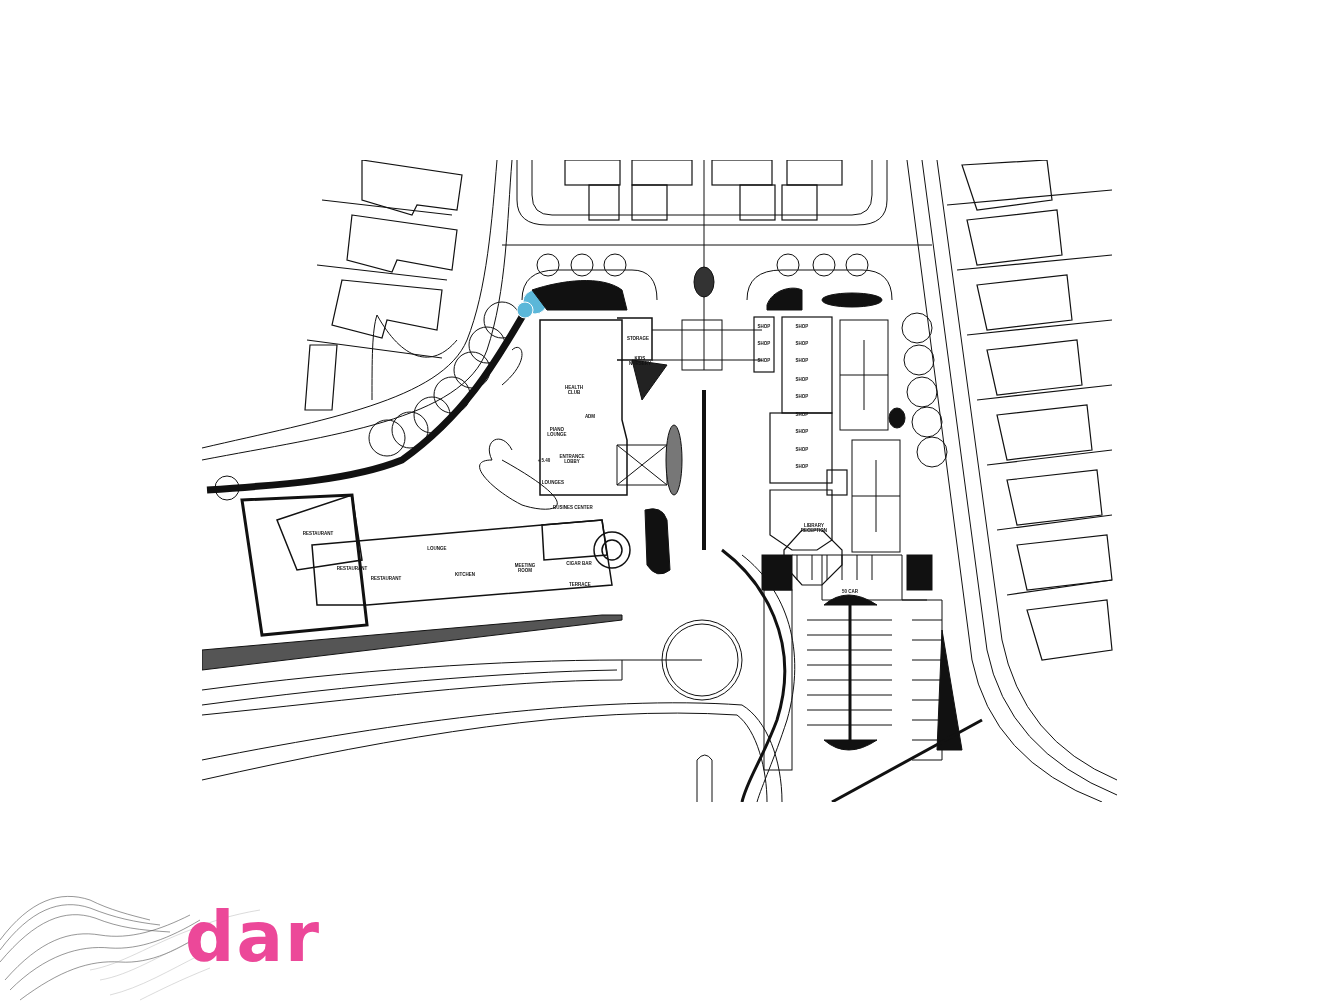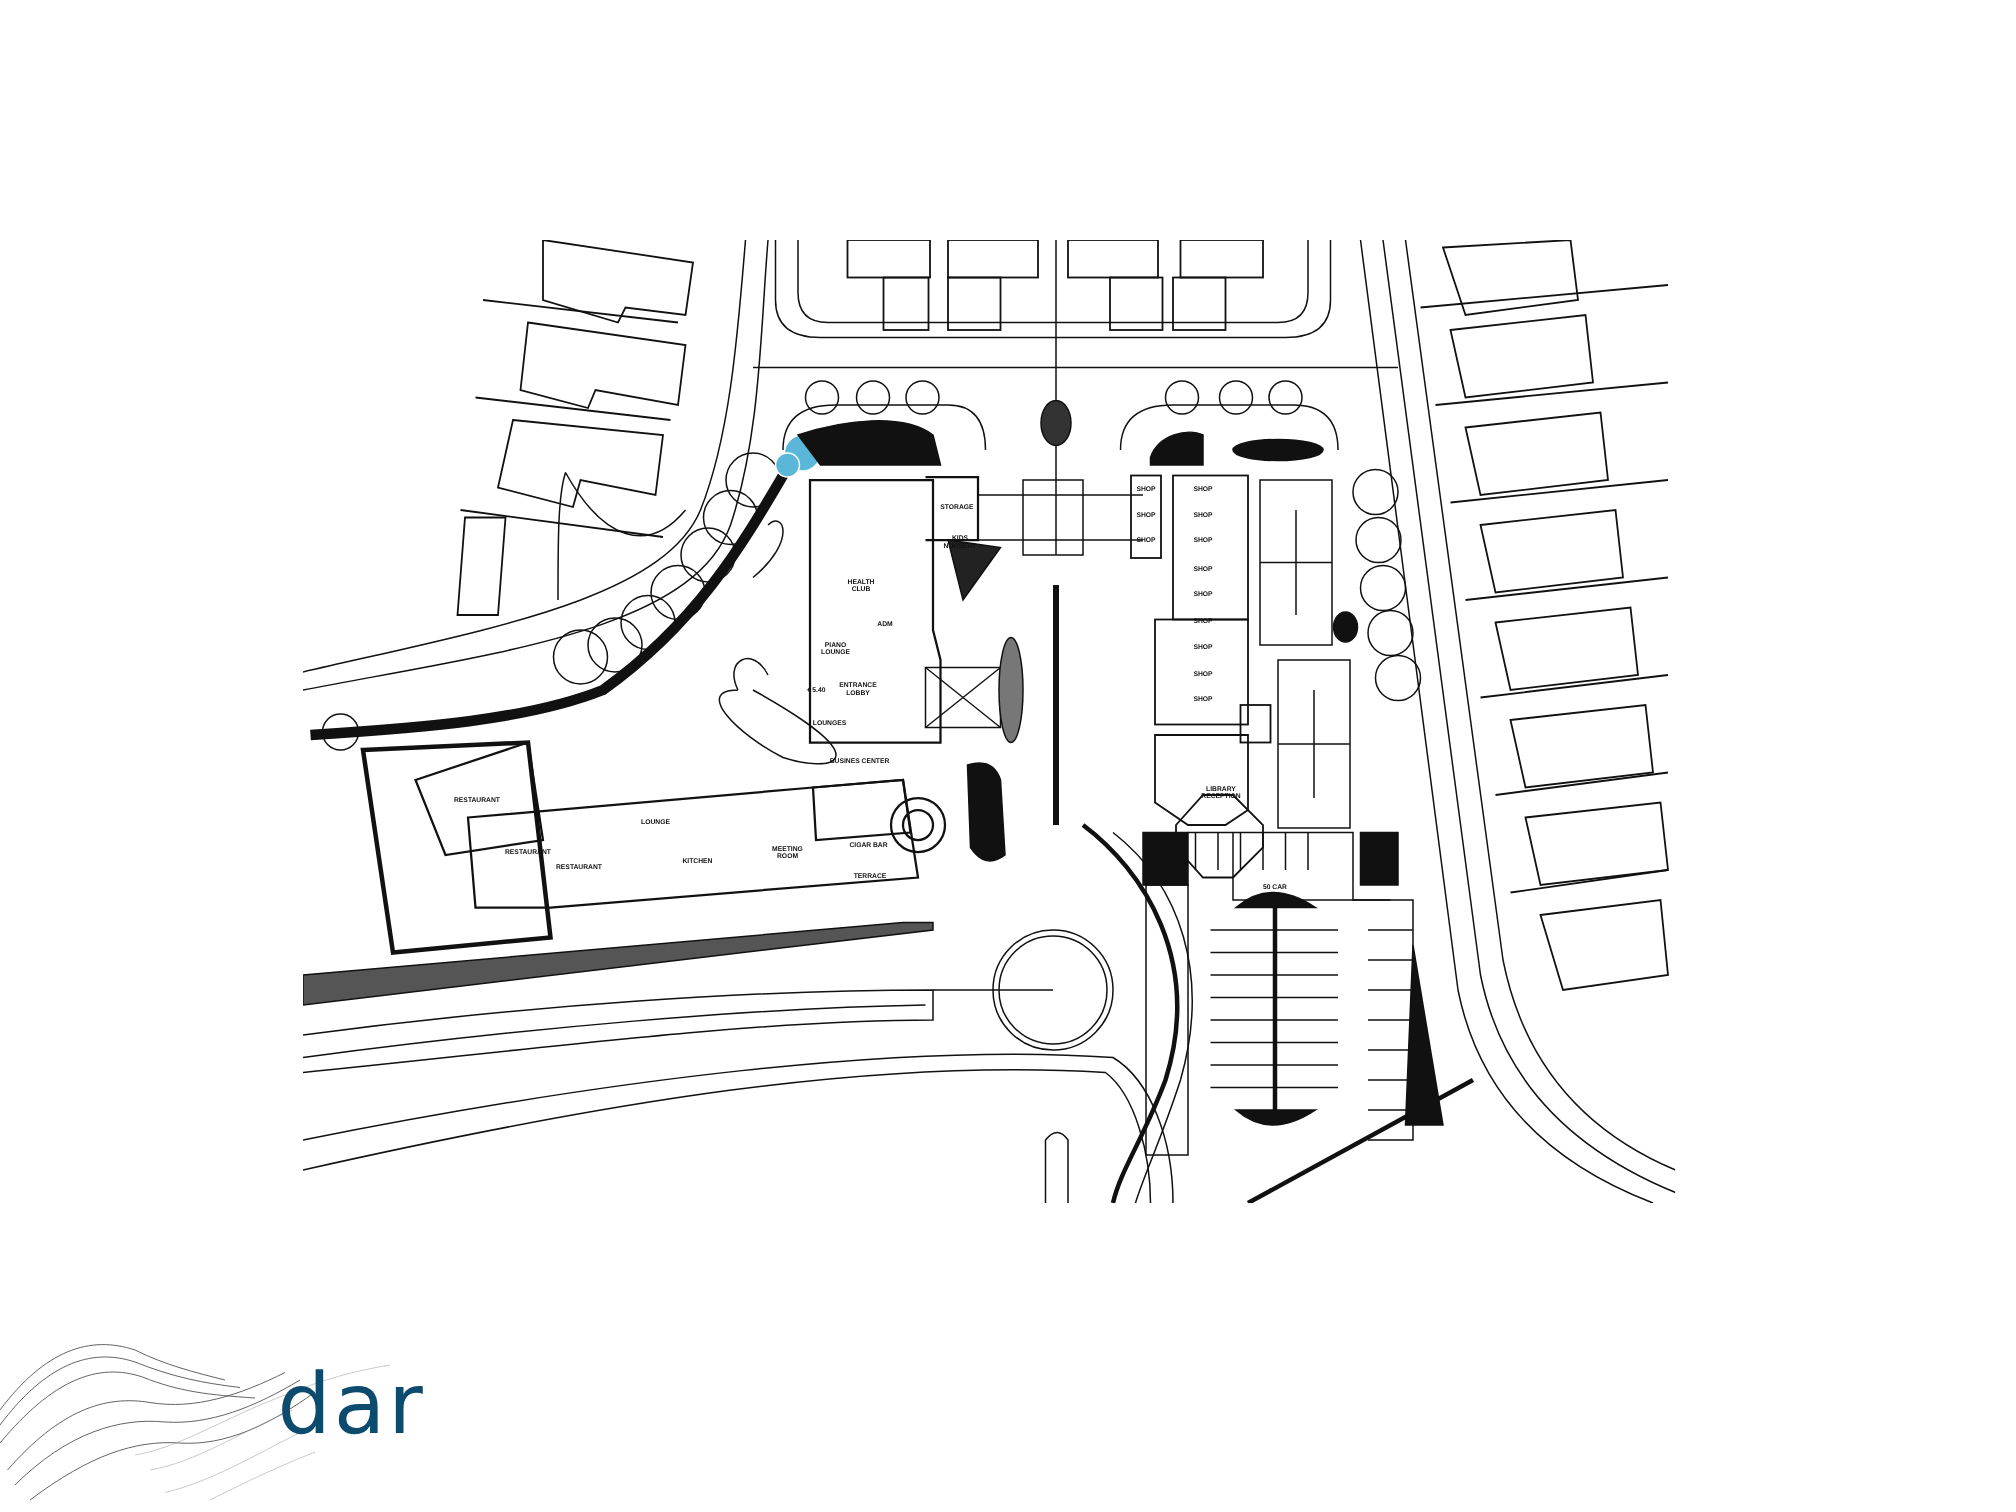--- a/index.html
+++ b/index.html
@@ -1,21 +1,21 @@
 <!DOCTYPE html>
 <html><head>
 <meta charset="utf-8">
 <style>
   html,body{margin:0;padding:0;background:#ffffff;}
   body{width:1344px;height:1008px;position:relative;overflow:hidden;font-family:"Liberation Sans",sans-serif;}
   .plan{position:absolute;left:202px;top:160px;width:915px;height:642px;overflow:hidden;background:#fff;}
   .plan svg{position:absolute;left:0;top:0;}
   .lbl{position:absolute;font-family:"Liberation Sans",sans-serif;font-size:4.5px;font-weight:bold;color:#111;text-align:center;line-height:5px;white-space:nowrap;transform:translate(-50%,-50%);}
   .logo{position:absolute;left:0;top:870px;width:360px;height:138px;}
-  .logo-word{position:absolute;left:185px;top:893px;font-family:"DejaVu Sans",sans-serif;font-size:56px;letter-spacing:2px;color:#0c4a6e;line-height:88px;font-weight:normal;}
+  .logo-word{position:absolute;left:185px;top:893px;font-family:"DejaVu Sans",sans-serif;font-size:69px;letter-spacing:2px;color:#ec4899;line-height:88px;font-weight:bold;}
 </style>
 </head>
 <body>
 
 <div class="plan">
 <svg width="915" height="642" viewBox="0 0 915 642" fill="none" stroke="#111" stroke-width="1">
 
   <g stroke-width="1.2">
     <path d="M160 0 L260 15 L255 50 L215 45 L210 55 L160 40 Z"></path>
     <path d="M150 55 L255 70 L250 110 L195 100 L190 112 L145 100 Z"></path>

